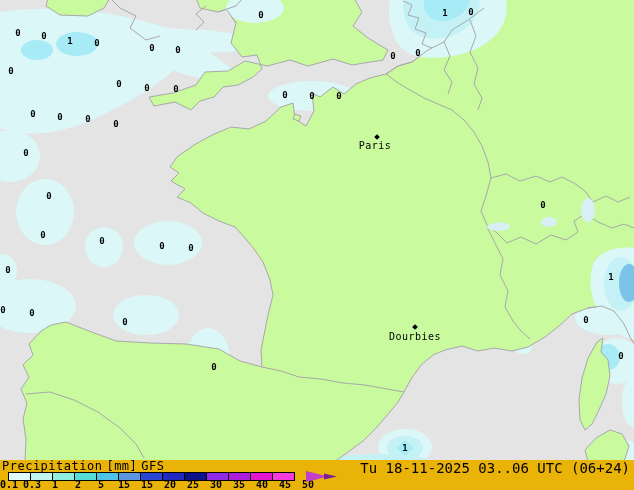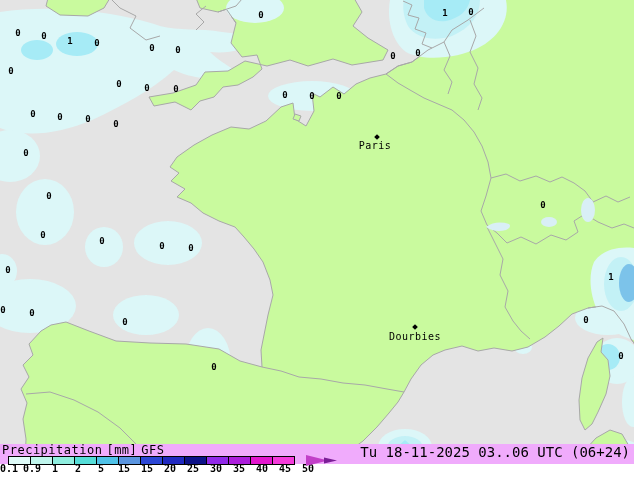--- a/index.html
+++ b/index.html
@@ -14,21 +14,21 @@
     font:bold 9px "DejaVu Sans Mono",monospace;color:#000;line-height:9px;
   }
   .city-label{
     position:absolute;transform:translate(-50%,0);
     font:10px "DejaVu Sans Mono",monospace;color:#000;line-height:10px;letter-spacing:0.5px;
   }
   .city-dot{
     position:absolute;width:4px;height:4px;background:#000;
     transform:translate(-50%,-50%) rotate(45deg);
   }
-  .legend{position:absolute;left:0;top:444px;width:634px;height:20px;background:#f0abfc;}
+  .legend{position:absolute;left:0;top:460px;width:634px;height:30px;background:#eab308;}
   .legend-title{
     position:absolute;left:2px;top:0;font-size:12px;line-height:12px;color:#000;
     white-space:nowrap;letter-spacing:0.5px;
   }
   .legend-title .unit{margin:0 4px;}
   .colorbar{position:absolute;left:8px;top:12px;height:9px;display:flex;}
   .colorbar .box{
     width:23px;height:9px;box-sizing:border-box;border:1px solid #000;margin-left:-1px;
   }
   .colorbar .box:first-child{margin-left:0;}
@@ -187,21 +187,21 @@
         <div class="box" style="background: rgb(43, 70, 213);"></div>
         <div class="box" style="background: rgb(32, 41, 192);"></div>
         <div class="box" style="background: rgb(13, 18, 136);"></div>
         <div class="box" style="background: rgb(145, 41, 233);"></div>
         <div class="box" style="background: rgb(172, 30, 220);"></div>
         <div class="box" style="background: rgb(227, 22, 206);"></div>
         <div class="box" style="background: rgb(245, 59, 219);"></div>
       </div>
     <div>
         <span class="tick" style="left: 9px;">0.1</span>
-        <span class="tick" style="left: 32px;">0.9</span>
+        <span class="tick" style="left: 32px;">0.3</span>
         <span class="tick" style="left: 55px;">1</span>
         <span class="tick" style="left: 78px;">2</span>
         <span class="tick" style="left: 101px;">5</span>
         <span class="tick" style="left: 124px;">15</span>
         <span class="tick" style="left: 147px;">15</span>
         <span class="tick" style="left: 170px;">20</span>
         <span class="tick" style="left: 193px;">25</span>
         <span class="tick" style="left: 216px;">30</span>
         <span class="tick" style="left: 239px;">35</span>
         <span class="tick" style="left: 262px;">40</span>

